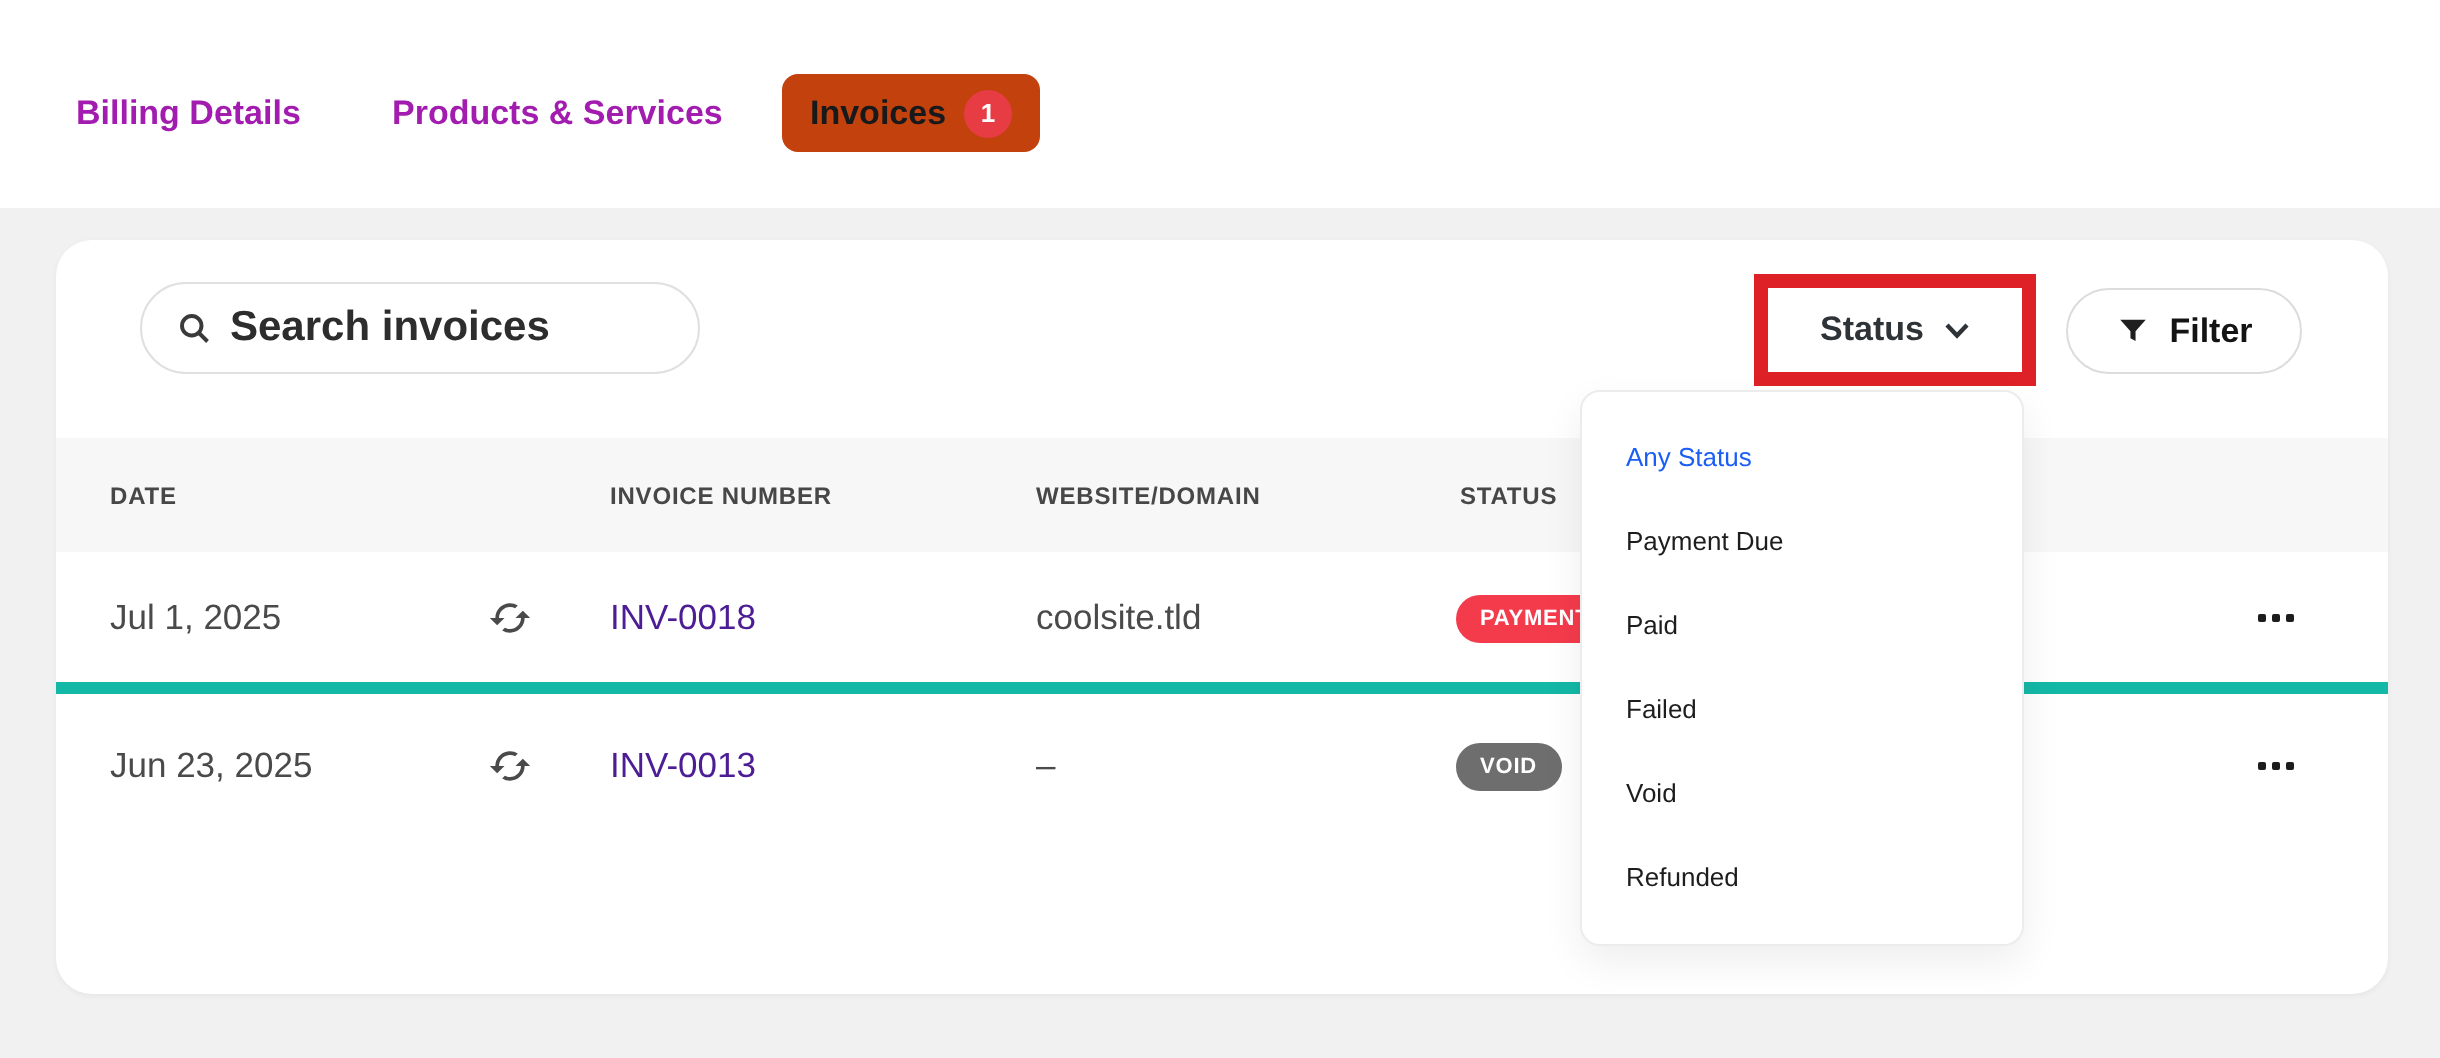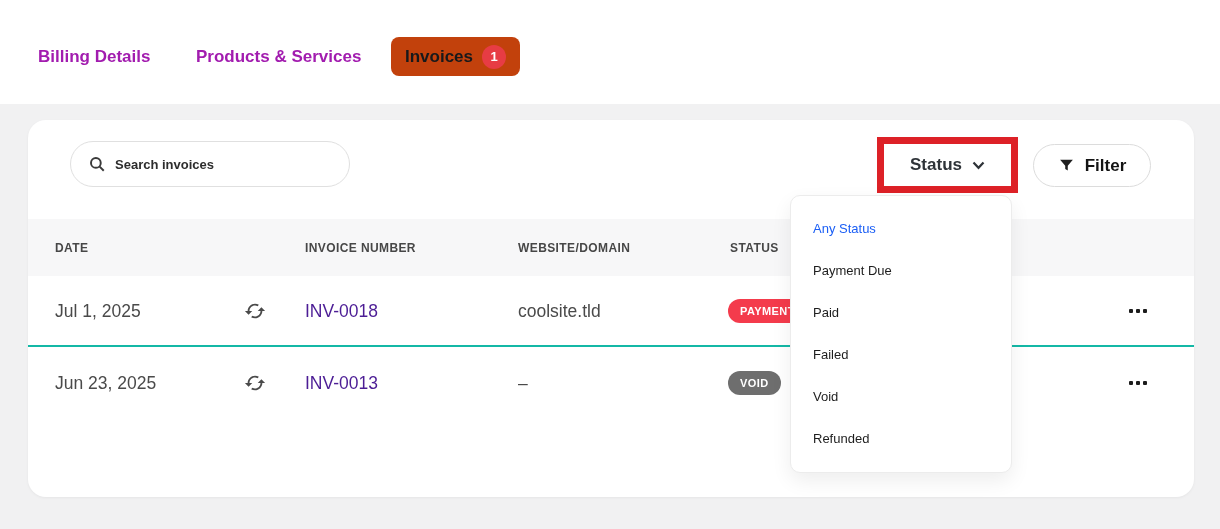--- a/index.html
+++ b/index.html
@@ -21,40 +21,40 @@
 
   
   .card { position:absolute; left:28px; top:120px; width:1166px; height:377px; background:#ffffff;
           border-radius:18px; box-shadow:0 1px 3px rgba(0,0,0,.05); }
 
   
   .search-box { position:absolute; left:42px; top:21px; width:280px; height:46px;
                 border:1px solid #e0e0e0; border-radius:23px; background:#fff;
                 display:flex; align-items:center; padding:0 14px 0 17px; gap:9px; }
   .search-box input { border:none; outline:none; flex:1; font-family:"Liberation Sans",sans-serif;
-                      font-size:13px; font-weight:700; color:#2d2d2d; background:transparent; }
+                      font-size:21px; font-weight:700; color:#2d2d2d; background:transparent; }
   .search-box input::placeholder { color:#2d2d2d; opacity:1; }
 
   .status-annotation { position:absolute; left:849px; top:17px; width:141px; height:56px;
                        border:7px solid #dd2127; background:#fff; display:flex; align-items:center;
                        justify-content:center; z-index:5; }
   .status-btn { display:flex; align-items:center; gap:10px; font-size:17px; font-weight:700;
                 color:#2e3338; cursor:pointer; }
 
   .filter-btn { position:absolute; left:1005px; top:24px; width:118px; height:43px;
                 border:1px solid #dcdcdc; border-radius:22px; background:#fff; display:flex;
                 align-items:center; justify-content:center; gap:10px; font-size:17px; font-weight:700;
                 color:#141414; cursor:pointer; }
 
   
   .thead { position:absolute; left:0; top:99px; width:1166px; height:57px; background:#f7f7f8; }
   .th { position:absolute; top:50%; transform:translateY(-50%); font-size:12px; font-weight:700;
         color:#474747; letter-spacing:.4px; }
   .tbody { position:absolute; left:0; top:156px; width:1166px; }
-  .trow { position:relative; width:1166px; height:71px; border-bottom:2px solid #14b8a6; background:#fff; }
+  .trow { position:relative; width:1166px; height:71px; border-bottom:6px solid #14b8a6; background:#fff; }
   .trow:last-child { border-bottom:none; }
   .cell { position:absolute; top:50%; transform:translateY(-50%); font-size:17.5px; }
   .c-date    { left:27px;  color:#4a4a4a; }
   .c-sync    { left:216px; width:22px; height:22px; }
   .c-inv     { left:277px; color:#4c1d95; font-weight:500; }
   .c-domain  { left:490px; color:#4a4a4a; }
   .c-status  { left:700px; }
   .c-actions { left:1088px; width:44px; height:30px; display:flex; align-items:center;
                justify-content:center; gap:3px; cursor:pointer; background:none; border:none; }
   .dot { width:4px; height:4px; background:#1c1c1c; border-radius:1px; }

